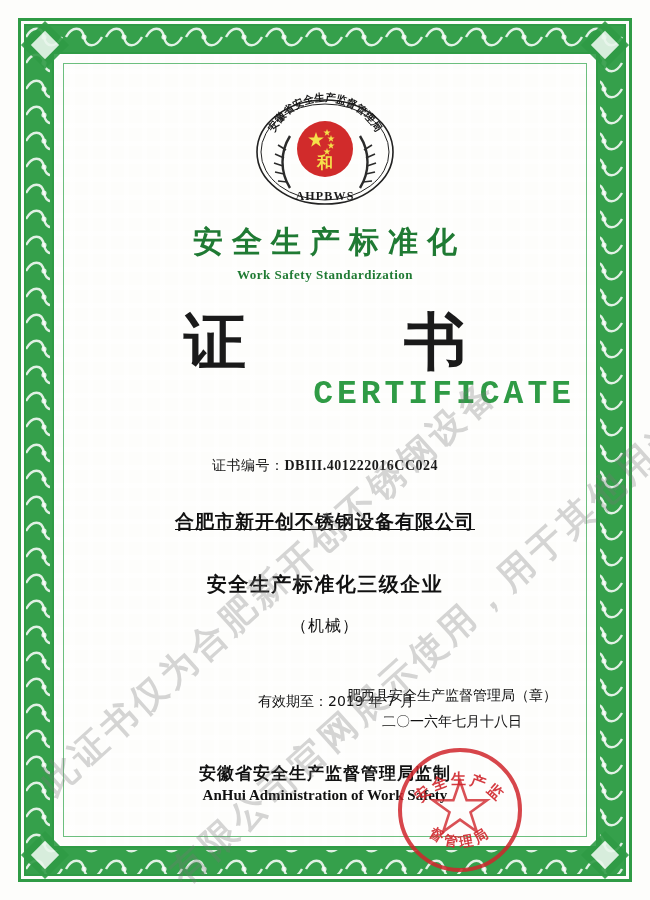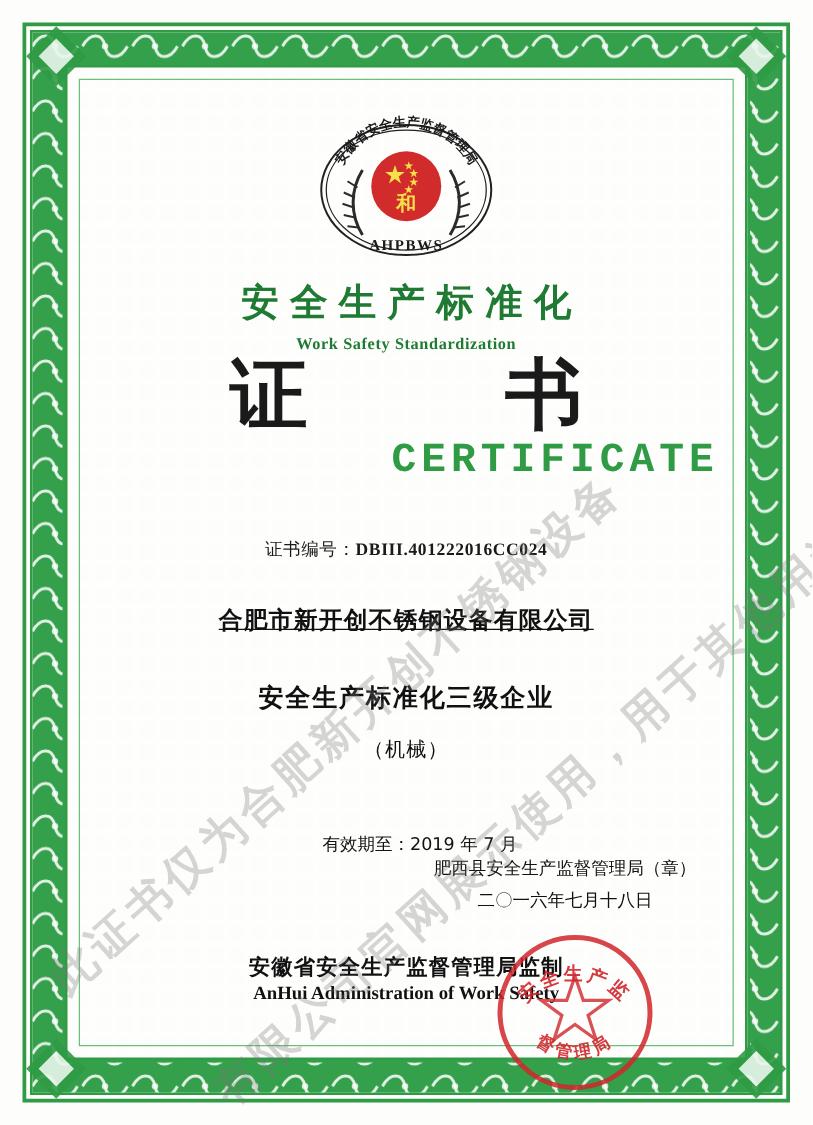--- a/index.html
+++ b/index.html
@@ -124,20 +124,21 @@
   }
   .title-en {
     margin-top: 4px;
     font-family: "Liberation Serif", serif;
     font-size: 13px;
     font-weight: bold;
     color: #1f7a33;
     letter-spacing: 0.5px;
   }
   .cert-word-cn {
+    margin-top: 26px;
     font-family: "DejaVu Sans", sans-serif;
     font-size: 62px;
     font-weight: bold;
     color: #1a1a1a;
     letter-spacing: 48px;
     text-indent: 48px;
     line-height: 1.05;
   }
   .cert-word-en {
     margin-top: 2px;

